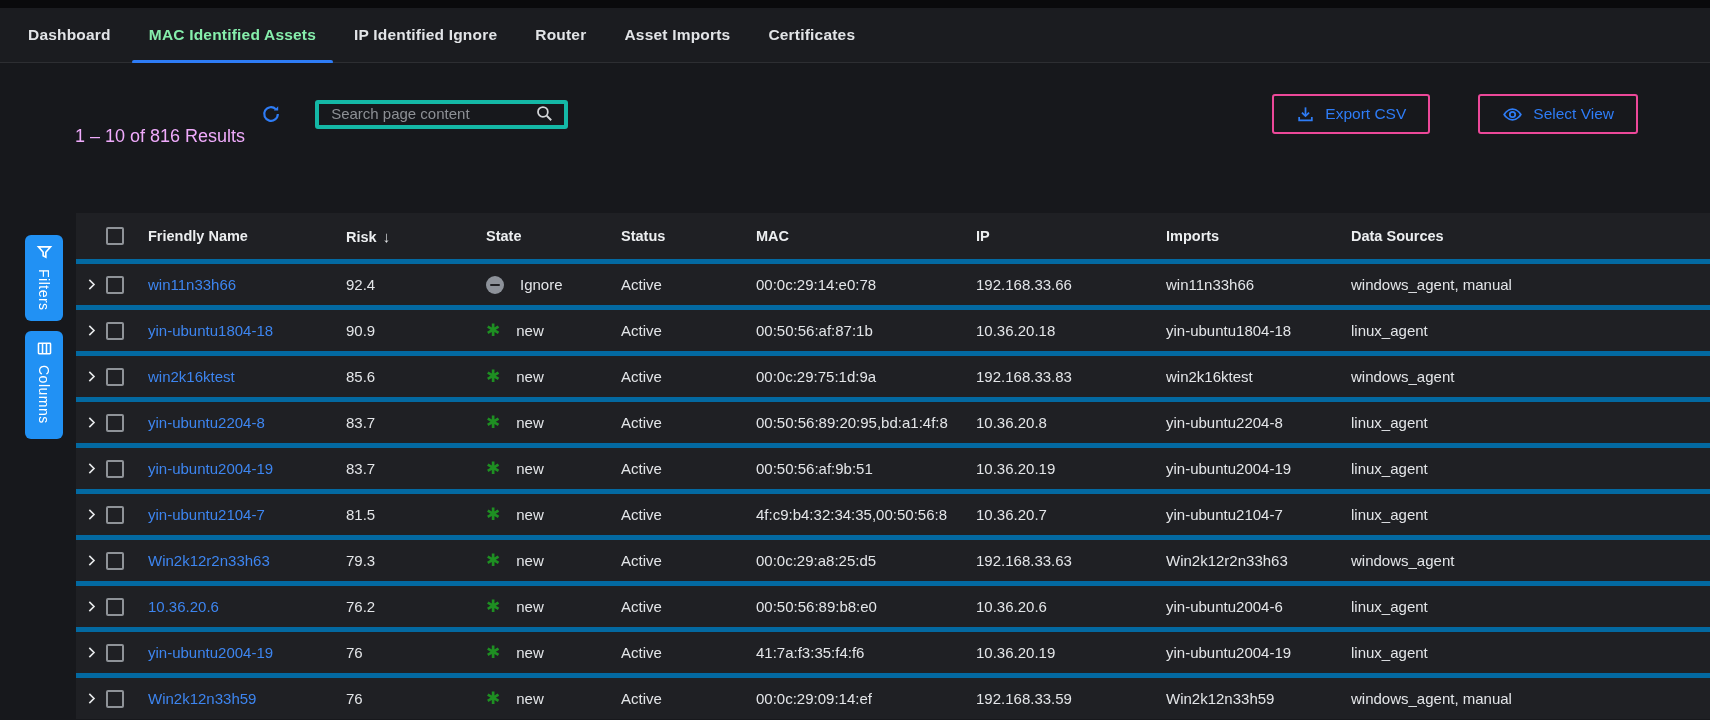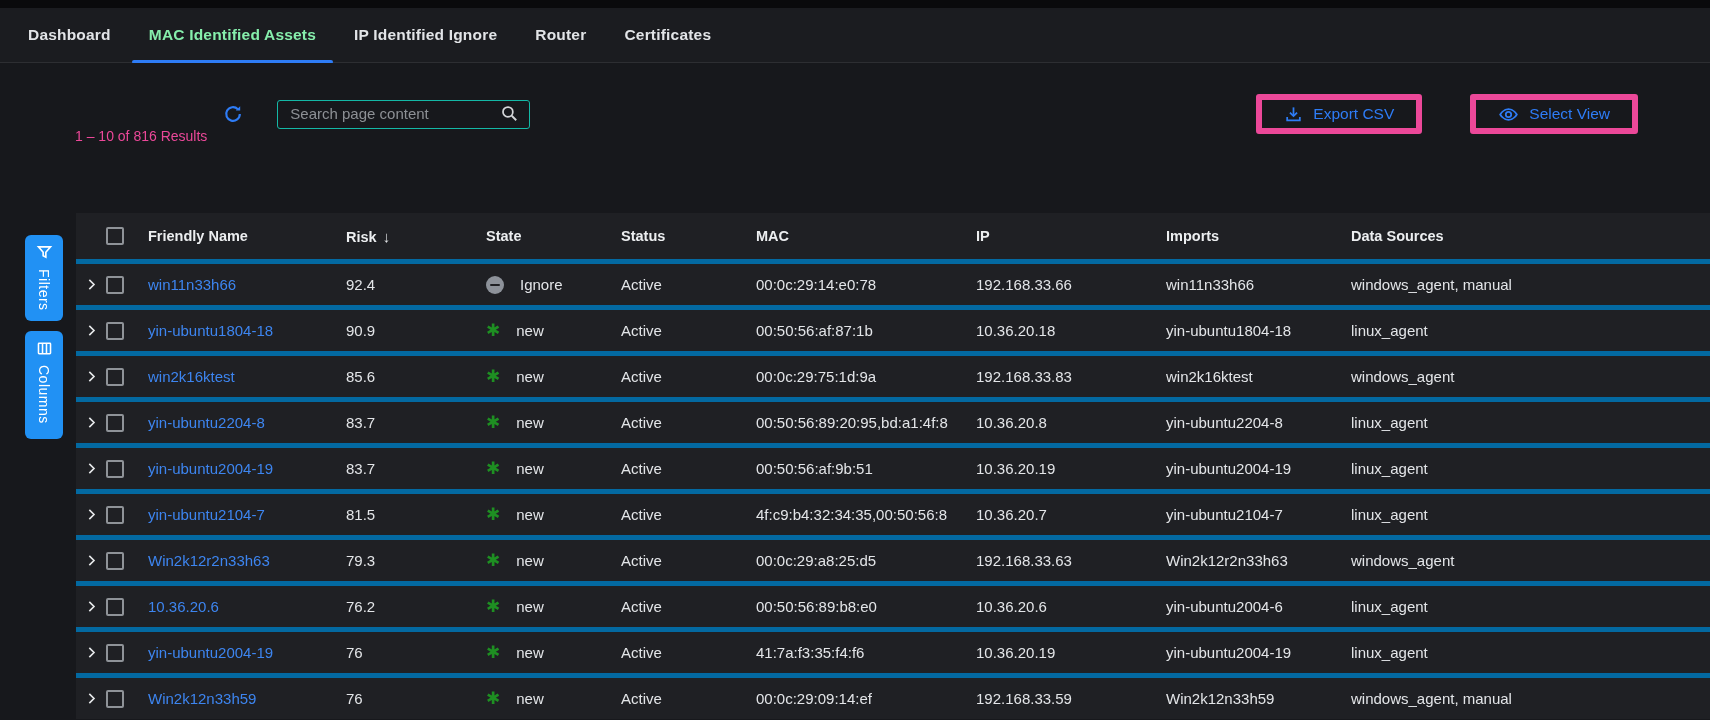--- a/index.html
+++ b/index.html
@@ -27,36 +27,36 @@
     content:""; position:absolute; left:2px; right:2px; bottom:-2px;
     height:4px; background:#2e7cf6; border-radius:3px;
   }
   
   .content { position:absolute; top:63px; left:0; right:0; bottom:0; background:#17181c; }
   
   .toolbar {
     display:flex; align-items:center;
     height:42px; margin:30px 0 0 0; padding:0 72px 0 75px;
   }
-  .results-text { font-size:14px; color:#ec4899; white-space:nowrap;margin-top:44px; }
+  .results-text { font-size:18px; color:#f0abfc; white-space:nowrap;margin-top:44px; }
   .refresh-btn { margin-left:14px; width:24px; height:24px; display:flex; align-items:center; justify-content:center; cursor:pointer; background:none; border:none; }
   .searchbox {
     margin-left:32px; width:253px; height:29px;
-    border:1px solid #14b8a6; border-radius:3px;
+    border:4px solid #14b8a6; border-radius:3px;
     display:flex; align-items:center; background:transparent; padding:0 10px 2px 12px;
   }
   .searchbox input {
     flex:1; background:transparent; border:none; outline:none;
     font-family:"Liberation Sans", sans-serif; font-size:15px; color:#e6e8ea; min-width:0;
   }
   .searchbox input::placeholder { color:#8d9095; }
   .toolbar .spacer { flex:1; }
   .tool-btn {
     height:40px; display:flex; align-items:center; gap:10px;
-    padding:0 22px; border:6px solid #ec4899; border-radius:3px;
+    padding:0 22px; border:2px solid #ec4899; border-radius:3px;
     background:transparent; color:#2e7cf6; font-size:15.5px;
     font-family:"Liberation Sans", sans-serif; cursor:pointer; white-space:nowrap;
   }
   .tool-btn + .tool-btn { margin-left:48px;align-items:center; }
   
   .side-btn {
     position:absolute; left:25px; width:38px;
     background:#2191f4; border:none; border-radius:6px;
     display:flex; flex-direction:column; align-items:center;
     padding:9px 0 10px 0; cursor:pointer; color:#fff; gap:8px;
@@ -103,20 +103,21 @@
 </head>
 <body>
 
 <div class="top-strip"></div>
 
 <nav class="tabbar" id="tabbar">
     <div class="tab">Dashboard</div>
     <div class="tab active">MAC Identified Assets</div>
     <div class="tab">IP Identified Ignore</div>
     <div class="tab">Router</div>
+    <div class="tab">Asset Imports</div>
     <div class="tab">Certificates</div>
   </nav>
 
 <div class="content">
 
   <div class="toolbar">
     <span class="results-text">1 – 10 of 816 Results</span>
     <button class="refresh-btn">
       <span style="display:flex;">
         <svg width="20" height="20" viewBox="0 0 24 24">

